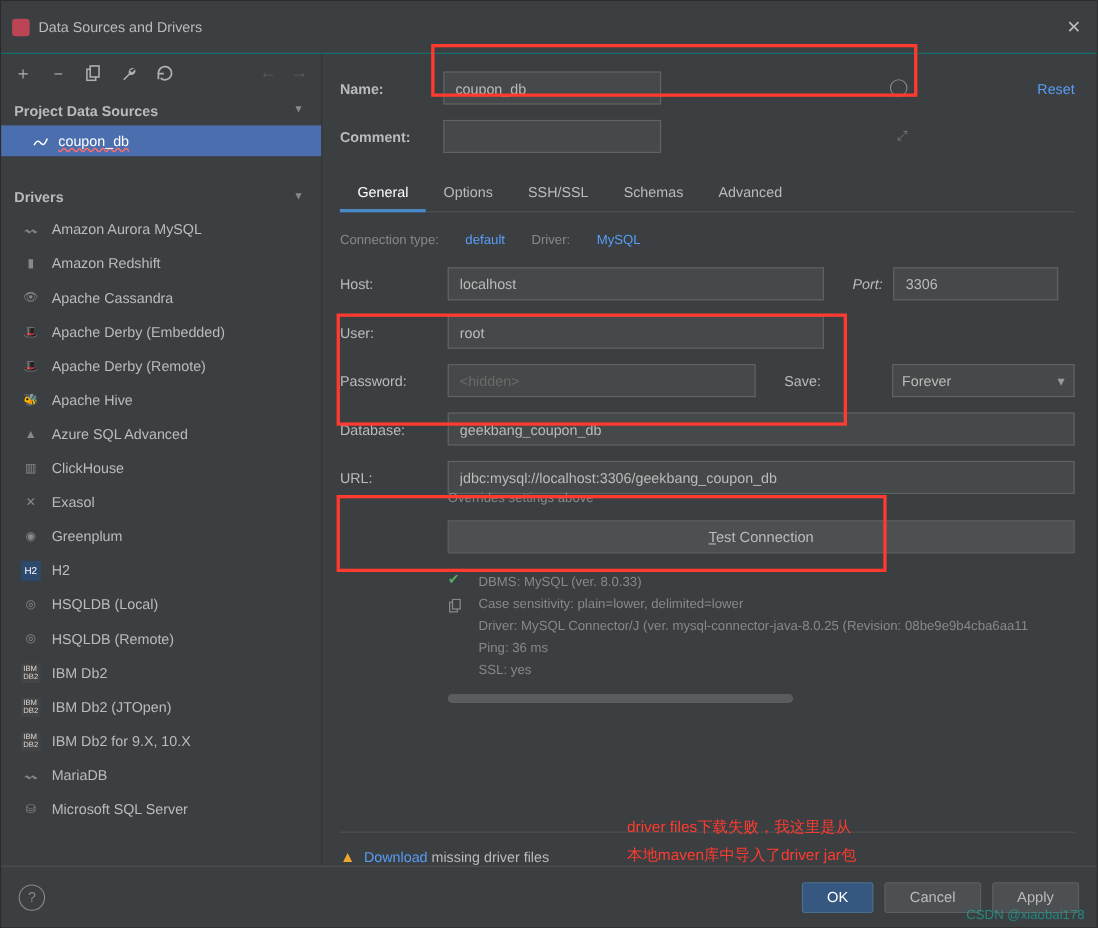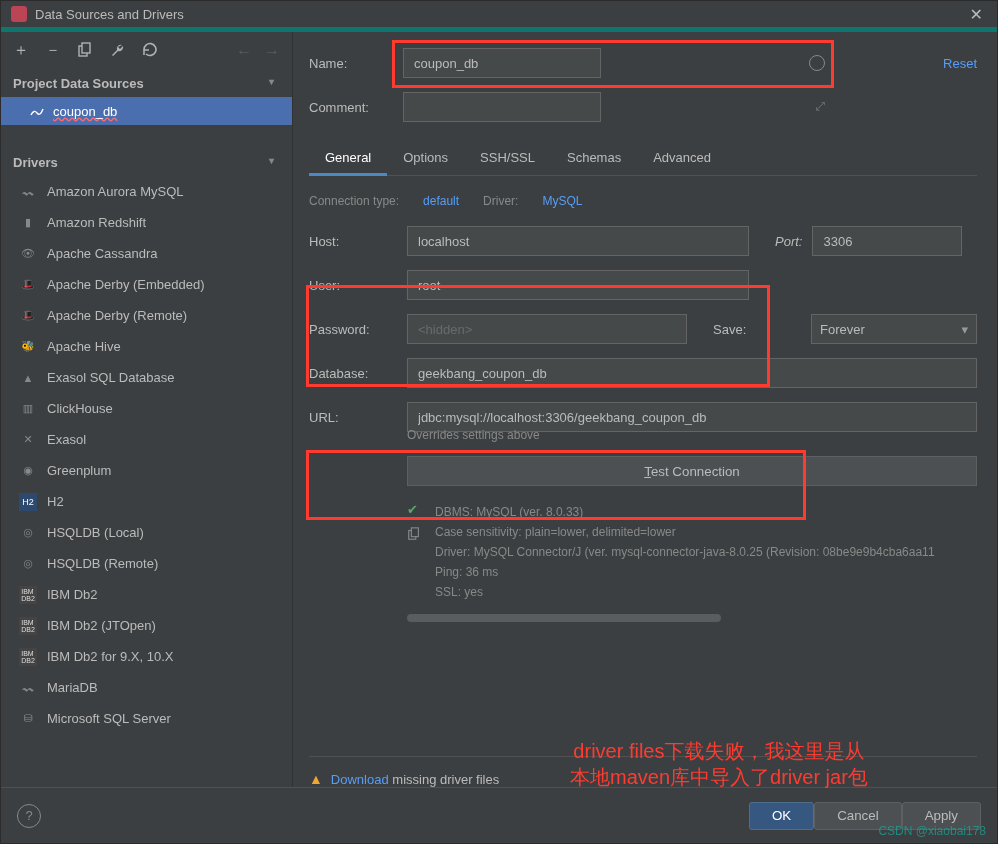--- a/index.html
+++ b/index.html
@@ -1,39 +1,39 @@
 <!DOCTYPE html>
 <html><head>
 <meta charset="utf-8">
 <style>
 * { margin: 0; padding: 0; box-sizing: border-box; }
 body { font-family: "Segoe UI", Arial, sans-serif; background: #3c3f41; color: #bbbbbb; font-size: 13px; width: 998px; height: 844px; overflow: hidden; position: relative; }
 .dialog { width: 998px; height: 844px; display: flex; flex-direction: column; background: #3c3f41; border: 1px solid #2b2b2b; }
-.titlebar { height: 31px; display: flex; align-items: center; padding: 0 10px; background: #3c3f41; border-bottom: 5px solid #0f766e; }
+.titlebar { height: 48px; display: flex; align-items: center; padding: 0 10px; background: #3c3f41; border-bottom: 1px solid #0f766e; }
 .titlebar-icon { width: 16px; height: 16px; margin-right: 8px; background: #bb4455; border-radius: 3px; position: relative; }
 .titlebar-title { flex: 1; color: #bbbbbb; font-size: 13px; }
 .titlebar-close { color: #bbbbbb; cursor: pointer; font-size: 16px; padding: 0 4px; }
 .content { flex: 1; display: flex; overflow: hidden; }
 .sidebar { width: 292px; background: #3c3f41; border-right: 1px solid #323232; display: flex; flex-direction: column; }
 .toolbar { height: 36px; display: flex; align-items: center; padding: 0 10px; gap: 12px; }
 .tool-icon { color: #afb1b3; cursor: pointer; font-size: 16px; display: inline-flex; align-items: center; justify-content: center; width: 20px; height: 20px; }
 .tool-nav { margin-left: auto; display: flex; gap: 8px; }
 .tool-nav .tool-icon { color: #5a5d5f; }
 .section-header { padding: 8px 12px 6px; font-weight: bold; color: #bbbbbb; font-size: 13px; }
 .section-header.expandable::after { content: "▾"; float: right; color: #888; font-size: 10px; margin-right: 6px; }
 .tree-item { display: flex; align-items: center; padding: 5px 12px 5px 28px; cursor: pointer; color: #bbbbbb; gap: 8px; height: 28px; }
 .tree-item.selected { background: #4b6eaf; color: #ffffff; }
 .tree-item.underlined span { text-decoration: underline wavy #ff6b6b; text-decoration-skip-ink: none; }
 .db-icon { display: inline-block; width: 16px; height: 16px; flex-shrink: 0; }
 .driver-list { flex: 1; overflow-y: auto; }
 .driver-item { display: flex; align-items: center; padding: 5px 12px 5px 18px; cursor: pointer; gap: 10px; height: 31px; color: #bbbbbb; }
 .drv-icon { width: 18px; height: 18px; flex-shrink: 0; display: inline-flex; align-items: center; justify-content: center; font-size: 11px; color: #888; }
 .main { flex: 1; display: flex; flex-direction: column; padding: 16px 20px 0 16px; overflow: hidden; position: relative; }
 .row { display: flex; align-items: center; margin-bottom: 14px; gap: 12px; }
-.label { width: 82px; color: #bbbbbb; }
+.label { width: 82px; color: #bbbbbb; font-weight: bold; }
 .input { flex: 1; height: 30px; background: #45494a; border: 1px solid #646464; padding: 0 10px; color: #bbbbbb; font-size: 13px; outline: none; }
 .input::placeholder { color: #777; }
 .input.comment { height: 30px; }
 .name-wrap { position: relative; flex: 1; max-width: 430px; }
 .name-circle { position: absolute; right: 8px; top: 7px; width: 16px; height: 16px; border: 1.5px solid #888; border-radius: 50%; }
 .reset-link { margin-left: auto; color: #589df6; cursor: pointer; }
 .tabs { display: flex; border-bottom: 1px solid #515151; margin-bottom: 18px; margin-top: 6px; }
 .tab { padding: 8px 16px 10px; cursor: pointer; color: #bbbbbb; position: relative; }
 .tab.active { color: #ffffff; }
 .tab.active::after { content: ""; position: absolute; left: 0; right: 0; bottom: -1px; height: 3px; background: #4a88c7; }
@@ -55,25 +55,25 @@
 .status-block { display: flex; gap: 14px; margin-left: 98px; margin-bottom: 10px; }
 .status-icons { display: flex; flex-direction: column; gap: 10px; color: #888; }
 .check-icon { color: #59a869; }
 .status-text { color: #888; font-size: 12px; line-height: 20px; }
 .scrollbar-horiz { height: 12px; background: #3c3f41; margin-left: 98px; margin-right: 0; margin-bottom: 10px; position: relative; }
 .scrollbar-thumb { position: absolute; left: 0; width: 55%; height: 8px; top: 2px; background: #5a5d5f; border-radius: 4px; }
 .driver-msg { display: flex; align-items: center; gap: 8px; border-top: 1px solid #515151; padding: 14px 0 0 0; margin-top: auto; }
 .warn-icon { color: #f0a732; font-size: 14px; }
 .footer { height: 56px; border-top: 1px solid #515151; display: flex; align-items: center; padding: 0 16px; gap: 10px; }
 .help-icon { width: 24px; height: 24px; border: 1.5px solid #888; border-radius: 50%; display: flex; align-items: center; justify-content: center; color: #888; cursor: pointer; }
-.footer-btns { margin-left: auto; display: flex; }
+.footer-btns { margin-left: auto; display: flex; gap: 10px; }
 .btn { height: 28px; padding: 0 22px; border: 1px solid #5e6060; background: #4c5052; color: #bbbbbb; cursor: pointer; border-radius: 3px; }
 .btn.primary { background: #365880; border-color: #4c708c; color: #fff; }
 .redbox { position: absolute; border: 3px solid #ff3b30; pointer-events: none; }
-.annotation { position: absolute; color: #ff3b30; font-size: 20px; line-height: 26px; pointer-events: none; white-space: nowrap; text-align: center; }
+.annotation { position: absolute; color: #ff3b30; font-size: 14px; line-height: 26px; pointer-events: none; white-space: nowrap; }
 .watermark { position: absolute; right: 12px; bottom: 6px; color: #14b8a6; font-size: 12px; opacity: .6; }
 svg { display: block; }
 </style>
 </head>
 <body>
 
 <div class="dialog">
   <div class="titlebar">
     <span class="titlebar-icon"></span>
     <span class="titlebar-title">Data Sources and Drivers</span>
@@ -140,21 +140,21 @@
         <div class="driver-item">
             <span class="drv-icon">🎩</span>
             <span>Apache Derby (Remote)</span>
           </div>
         <div class="driver-item">
             <span class="drv-icon">🐝</span>
             <span>Apache Hive</span>
           </div>
         <div class="driver-item">
             <span class="drv-icon">▲</span>
-            <span>Exasol SQL Database</span>
+            <span>Azure SQL Advanced</span>
           </div>
         <div class="driver-item">
             <span class="drv-icon">▥</span>
             <span>ClickHouse</span>
           </div>
         <div class="driver-item">
             <span class="drv-icon">✕</span>
             <span>Exasol</span>
           </div>
         <div class="driver-item">

